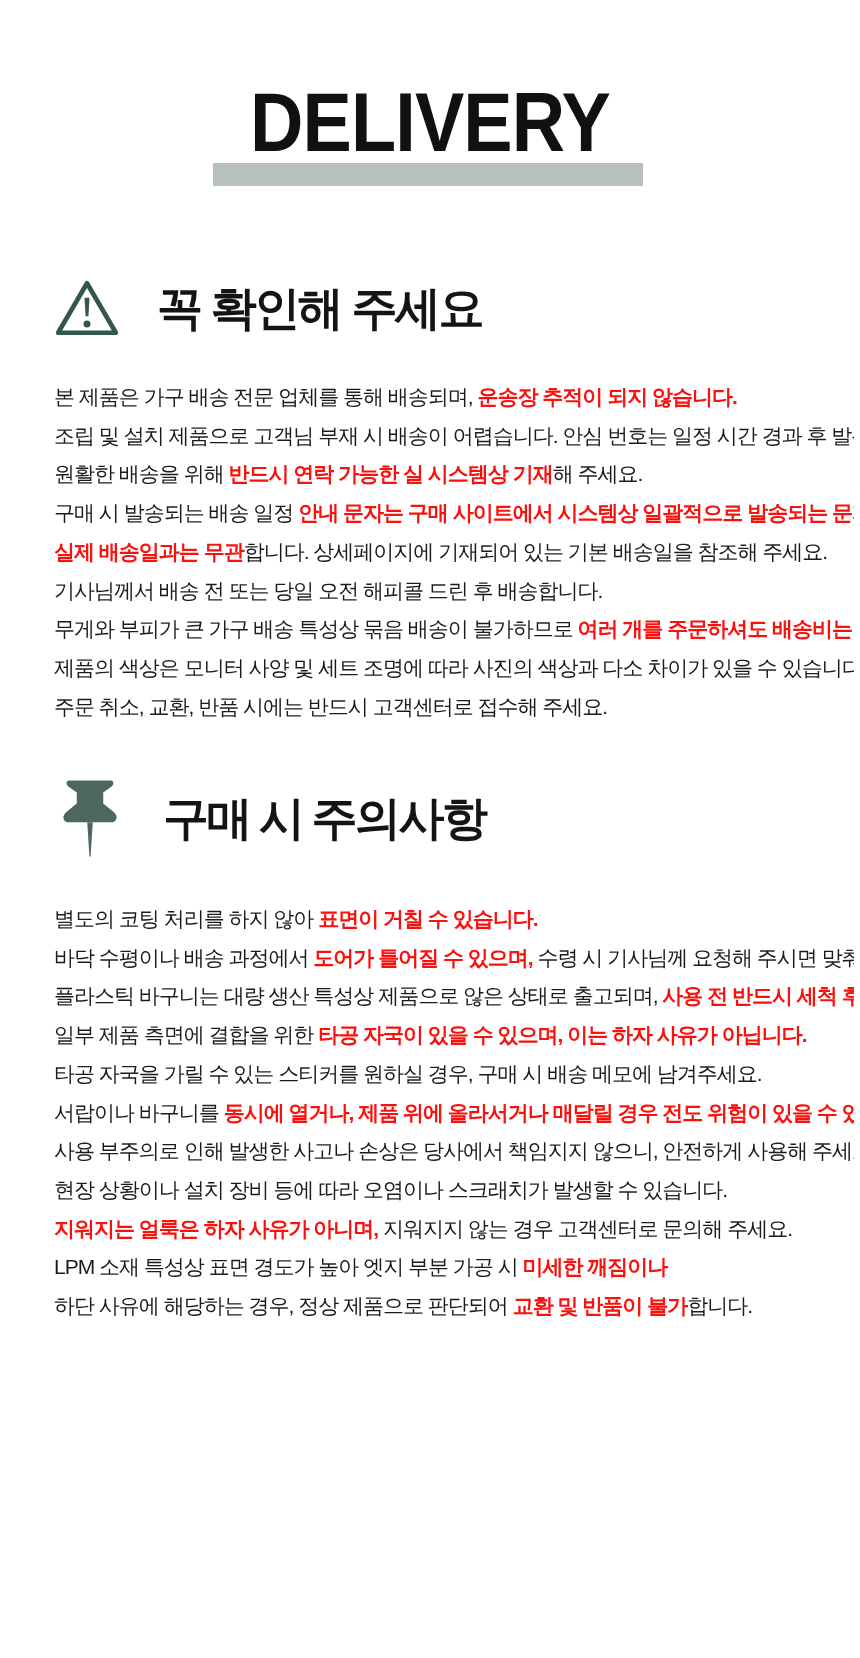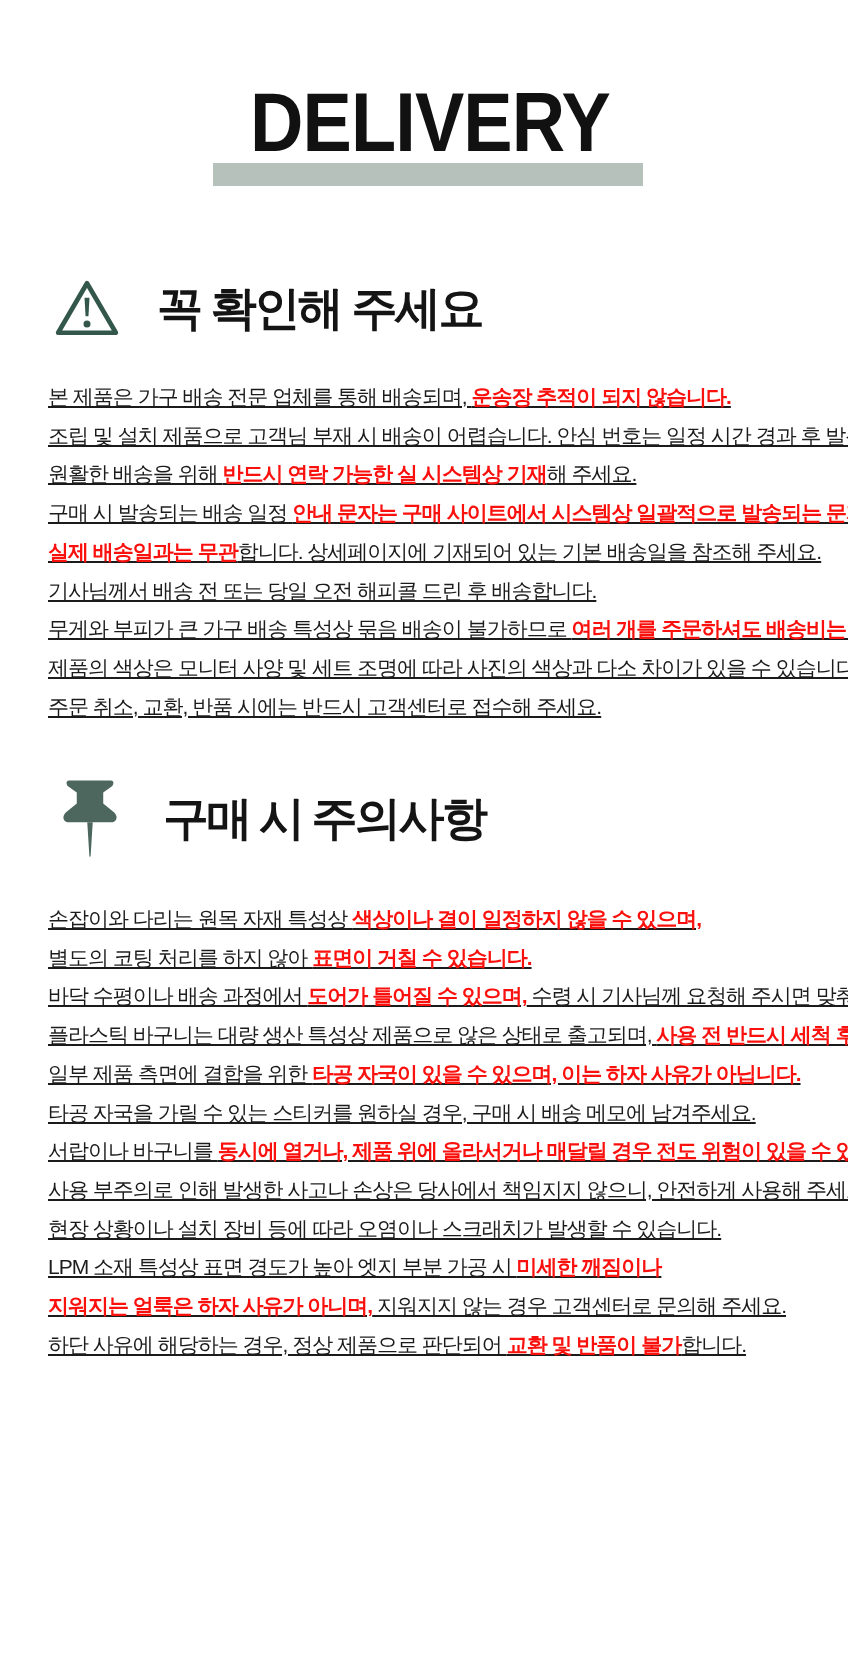--- a/index.html
+++ b/index.html
@@ -25,22 +25,22 @@
   
   .sec-head{position:absolute;left:54px;display:flex;align-items:center;gap:37px;}
   .sec-head.h1{top:268px;}
   .sec-head.h2{top:768px;font-family:Liberation Serif, serif;}
   .sec-head .icon{flex:0 0 auto;display:block;line-height:0;}
   .sec-head h2{
     font-size:46px;font-weight:800;letter-spacing:-2.5px;color:#141414;white-space:nowrap;
   }
 
   
-  .para{position:absolute;left:48px;width:800px;overflow:hidden;
-    font-size:21px;font-weight:500;letter-spacing:-1px;color:#1b1b1b;text-decoration:underline;}
+  .para{position:absolute;left:54px;width:800px;overflow:hidden;
+    font-size:21px;font-weight:500;letter-spacing:-1px;color:#1b1b1b;}
   .para .line{line-height:38.7px;white-space:nowrap;}
   .para .red{color:var(--red);font-weight:700;}
   .para1{top:370px;}
   .para2{top:892px;}
 
   
   .gallery{position:absolute;left:55px;top:1408px;display:flex;gap:16px;}
   .g-item{width:153px;}
   .photo{position:relative;width:153px;height:150px;overflow:hidden;}
   .photo span{position:absolute;display:block;}
@@ -123,31 +123,30 @@
     <span class="icon">
       <svg width="72" height="86" viewBox="0 0 64 78">
         <path d="M13 4 H51 C54 4 54 8 51 10 L44 15 V25 L54 33 C58 37 56 42 51 42 H13 C8 42 6 37 10 33 L20 25 V15 L13 10 C10 8 10 4 13 4 Z" style="fill:var(--icon2)"></path>
         <path d="M29.5 42 H34.5 L32.6 72 Q32 75 31.4 72 Z" style="fill:var(--icon2)"></path>
       </svg>
     </span>
     <h2>구매 시 주의사항</h2>
   </div>
 
   <div class="para para2">
-      <div class="line"><span>손잡이와 다리는 원목 자재 특성상 </span><span class="red">색상이나 결이 일정하지 않을 수 있으며,</span></div>
       <div class="line"><span>별도의 코팅 처리를 하지 않아 </span><span class="red">표면이 거칠 수 있습니다.</span></div>
       <div class="line"><span>바닥 수평이나 배송 과정에서 </span><span class="red">도어가 틀어질 수 있으며,</span><span> 수령 시 기사님께 요청해 주시면 맞춰드리고 있습니다.</span></div>
       <div class="line"><span>플라스틱 바구니는 대량 생산 특성상 제품으로 않은 상태로 출고되며, </span><span class="red">사용 전 반드시 세척 후 사용해 주세요.</span></div>
       <div class="line"><span>일부 제품 측면에 결합을 위한 </span><span class="red">타공 자국이 있을 수 있으며, 이는 하자 사유가 아닙니다.</span></div>
       <div class="line"><span>타공 자국을 가릴 수 있는 스티커를 원하실 경우, 구매 시 배송 메모에 남겨주세요.</span></div>
       <div class="line"><span>서랍이나 바구니를 </span><span class="red">동시에 열거나, 제품 위에 올라서거나 매달릴 경우 전도 위험이 있을 수 있습니다.</span></div>
       <div class="line"><span>사용 부주의로 인해 발생한 사고나 손상은 당사에서 책임지지 않으니, 안전하게 사용해 주세요.</span></div>
       <div class="line"><span>현장 상황이나 설치 장비 등에 따라 오염이나 스크래치가 발생할 수 있습니다.</span></div>
+      <div class="line"><span class="red">지워지는 얼룩은 하자 사유가 아니며,</span><span> 지워지지 않는 경우 고객센터로 문의해 주세요.</span></div>
       <div class="line"><span>LPM 소재 특성상 표면 경도가 높아 엣지 부분 가공 시 </span><span class="red">미세한 깨짐이나</span></div>
-      <div class="line"><span class="red">지워지는 얼룩은 하자 사유가 아니며,</span><span> 지워지지 않는 경우 고객센터로 문의해 주세요.</span></div>
       <div class="line"><span>하단 사유에 해당하는 경우, 정상 제품으로 판단되어 </span><span class="red">교환 및 반품이 불가</span><span>합니다.</span></div>
     </div>
 
   <div class="gallery">
 
     <figure class="g-item">
       <div class="photo photo1">
         <span class="surf"></span>
         <span class="edgeL"></span>
         <span class="edgeR"></span>

